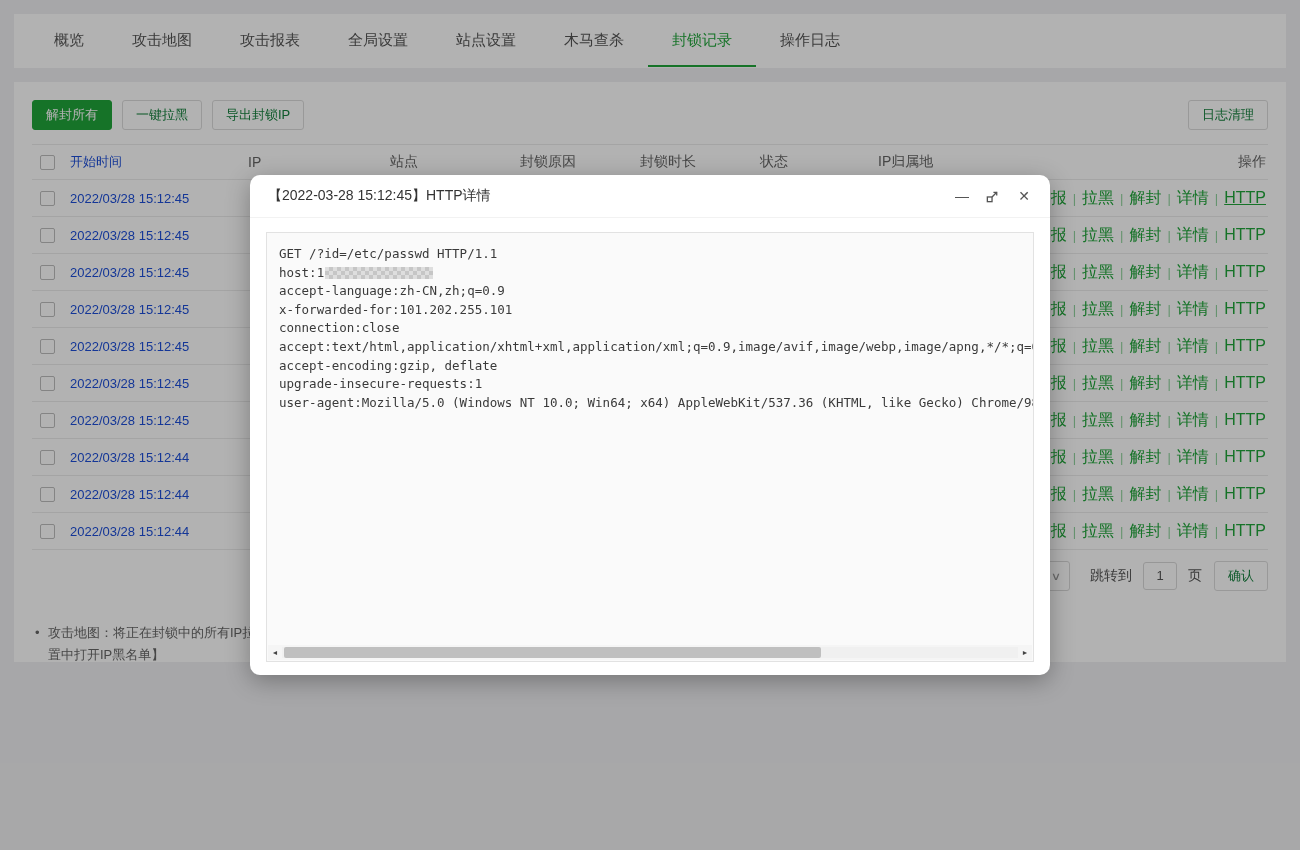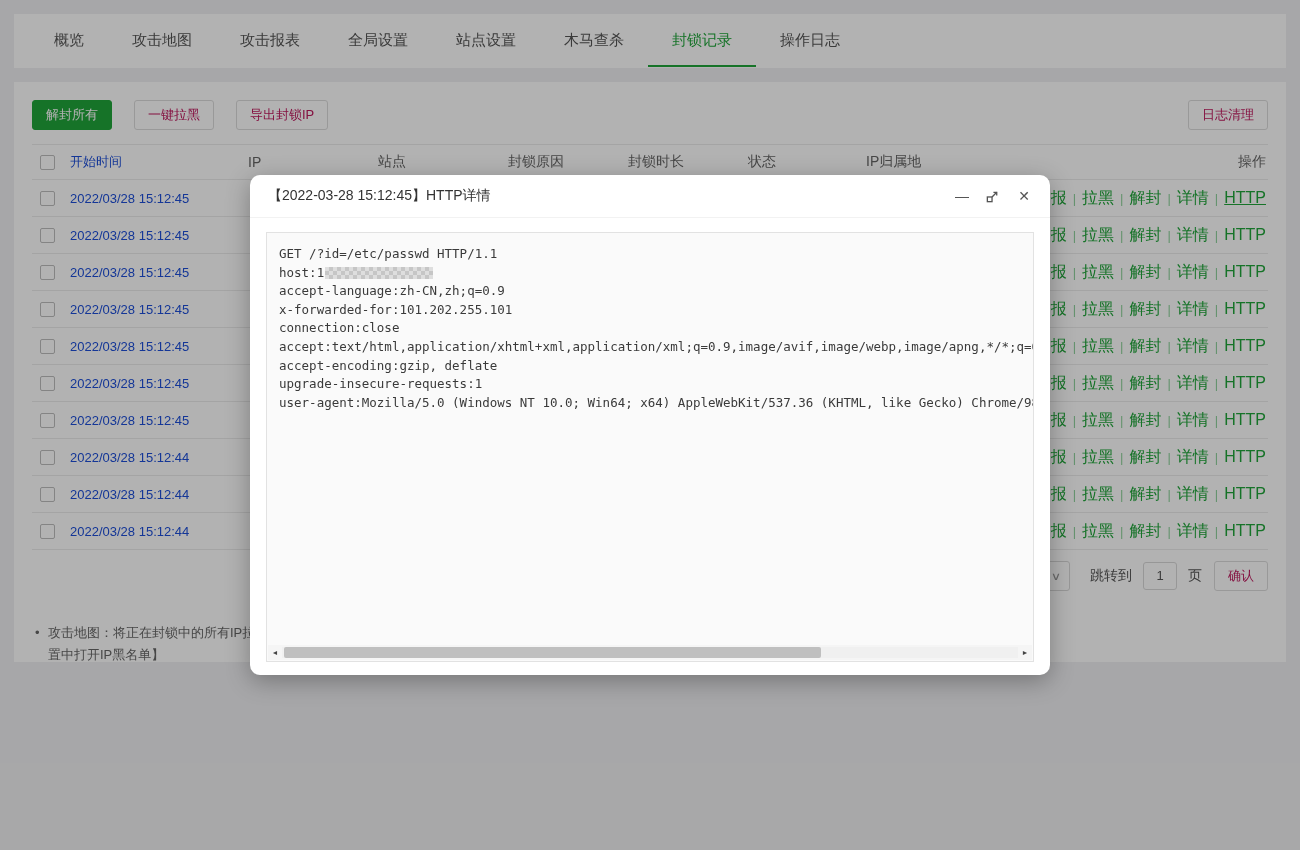--- a/index.html
+++ b/index.html
@@ -9,33 +9,33 @@
     background:#f0f0f2; font-family:"Liberation Sans", sans-serif;
   }
 
   
   .tabbar { position:absolute; left:14px; top:14px; right:14px; height:54px; background:#fff; padding-left:16px; white-space:nowrap; }
   .tab { display:inline-block; padding:0 24px; line-height:51px; font-size:15px; color:#555; cursor:pointer; border-bottom:2px solid transparent; }
   .tab.active { color:#20a53a; border-bottom-color:#20a53a; }
 
   
   .panel { position:absolute; left:14px; top:82px; right:14px; height:580px; background:#fff; padding:18px; }
-  .toolbar { display:flex; align-items:center;gap:12px; }
-  .btn { height:30px; line-height:28px; padding:0 13px; font-size:13px; border:1px solid #dcdcdc; background:#fff; color:#be185d; border-radius:3px; margin-right:10px; cursor:pointer; }
+  .toolbar { display:flex; align-items:center; }
+  .btn { height:30px; line-height:28px; padding:0 13px; font-size:13px; border:1px solid #dcdcdc; background:#fff; color:#15803d; border-radius:3px; margin-right:10px; cursor:pointer; }
   .btn.primary { background:#20a53a; border-color:#20a53a; color:#fff; }
   .btn.pushright { margin-left:auto; margin-right:0; }
 
   
   .table { margin-top:14px; font-size:14px; }
   .thead, .trow { display:flex; align-items:center; height:37px; border-bottom:1px solid #ebebeb; }
   .thead { height:36px; border-top:1px solid #ebebeb; color:#666; }
   .cell-cb { width:38px; padding-left:8px; }
   .checkbox { display:inline-block; width:15px; height:15px; border:1px solid #bdbdbd; border-radius:2px; background:#fff; vertical-align:middle; cursor:pointer; }
   .cell-time { width:178px; color:#1d4ed8; font-size:13px; }
-  .cell-ip { width:130px; } .cell-site { width:130px; } .cell-reason { width:120px; }
+  .cell-ip { width:130px; } .cell-site { width:130px;margin-left:12px; } .cell-reason { width:120px; }
   .cell-dur { width:120px; } .cell-status { width:118px; } .cell-loc { flex:1; }
   .cell-act { text-align:left; white-space:nowrap; padding-right:2px; color:#666; }
   .flex-sp { flex:1; }
   .alink { color:#20a53a; font-size:16px; text-decoration:none; cursor:pointer; }
   .alink.u { text-decoration:underline; }
   .sep { color:rgba(32,165,58,.5); margin:0 6px; font-size:13px; }
 
   
   .pager { display:flex; align-items:center; justify-content:flex-end; margin-top:10px; height:32px; color:#555; font-size:14px; }
   .select-box { width:90px; height:30px; border:1px solid #d9d9d9; border-radius:3px; display:flex; align-items:center; justify-content:space-between; padding:0 9px; margin-right:20px; font-size:13px; color:#555; cursor:pointer; background:#fff; }

